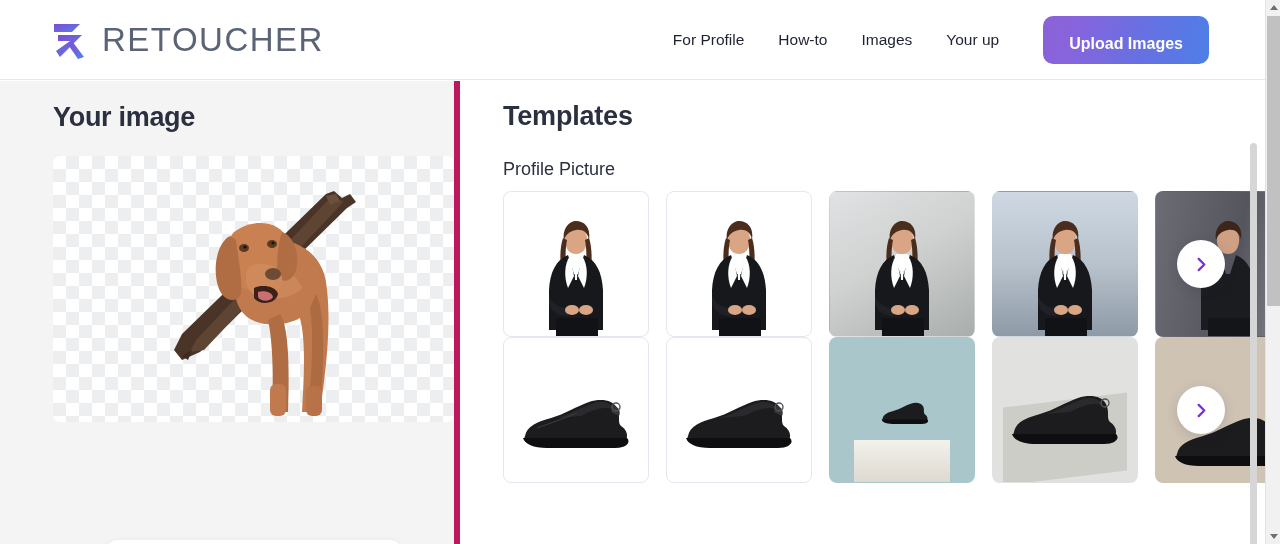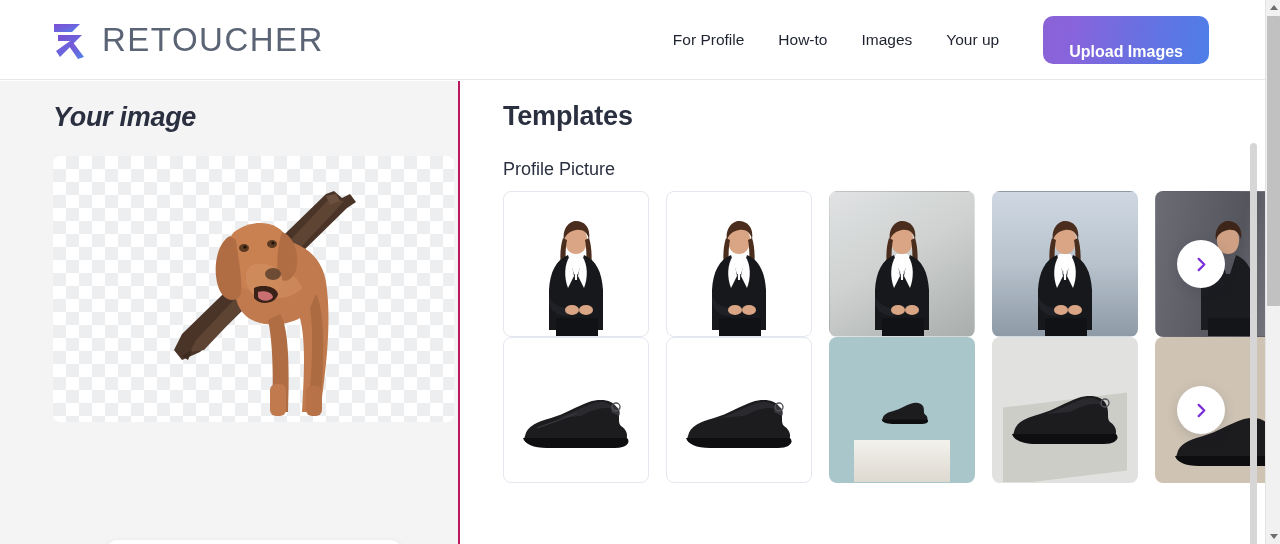--- a/index.html
+++ b/index.html
@@ -52,32 +52,31 @@
   .nav { display: flex; align-items: center; gap: 34px; margin-left: auto; margin-right: 56px; }
   .nav-link {
     font-size: 15.5px; color: #1f2330; text-decoration: none; white-space: nowrap;
     cursor: pointer;
   }
   .upload-btn {
     margin-left: 10px;
     background: linear-gradient(100deg, #8b62d6 0%, #8764dd 20%, #6a6fe0 55%, #4d7ee8 100%);
     color: #fff; font-size: 16px; font-weight: bold;
     border: none; border-radius: 10px;
-    padding: 12px 26px; height: 48px; line-height: 48px;
+    padding: 4px 26px; height: 48px; line-height: 48px;
     cursor: pointer; white-space: nowrap;
   }
 
   
   .body-wrap { position: absolute; top: 81px; left: 0; width: 1265px; height: 463px; }
 
   .left-panel {
     position: absolute; top: 0; left: 0; width: 460px; height: 463px;
-    background: #f4f4f5; border-right: 2px solid #be185d;
+    background: #f4f4f5; border-right: 6px solid #be185d;
     overflow: hidden;
-    font-style: italic;
   }
   .panel-title {
     margin: 21px 0 0 53px; font-size: 27px; font-weight: bold; color: #2b3040;
     letter-spacing: -0.3px;
   }
 
   
   .checker {
     background-color: #ffffff;
     background-image:

